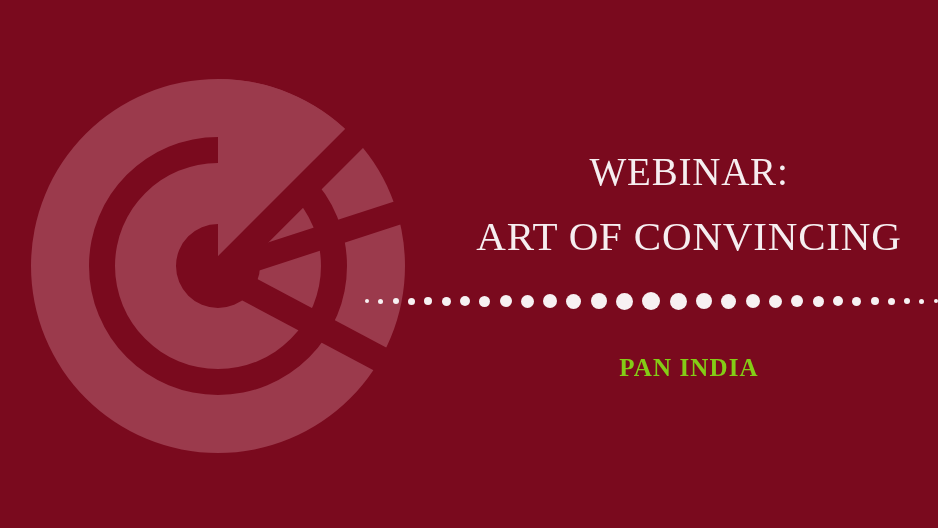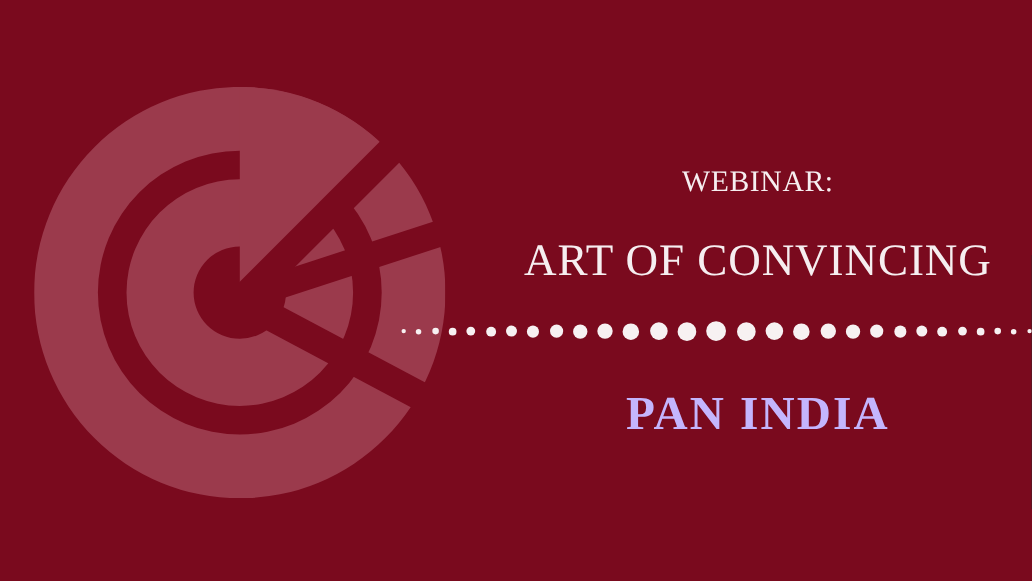--- a/index.html
+++ b/index.html
@@ -49,21 +49,21 @@
     left: 0;
     width: 100%;
     text-align: center;
     color: #f6eef0;
     letter-spacing: 0.02em;
     white-space: nowrap;
     line-height: 1;
   }
   #title-webinar {
     top: 152px;
-    font-size: 27px;
+    font-size: 39px;
   }
   #title-subject {
     top: 216px;
     font-size: 41px;
     text-align: center;
   }
 
   
   .divider {
     position: absolute;
@@ -81,22 +81,22 @@
     flex: 0 0 auto;
   }
 
   
   #tagline {
     position: absolute;
     left: 0;
     top: 355px;
     width: 100%;
     text-align: center;
-    color: #c4b5fd;
-    font-size: 43px;
+    color: #84cc16;
+    font-size: 25px;
     font-weight: 700;
     letter-spacing: 0.045em;
     white-space: nowrap;
     line-height: 1;
   }
 </style>
 </head>
 <body>
 
 <div id="banner">

